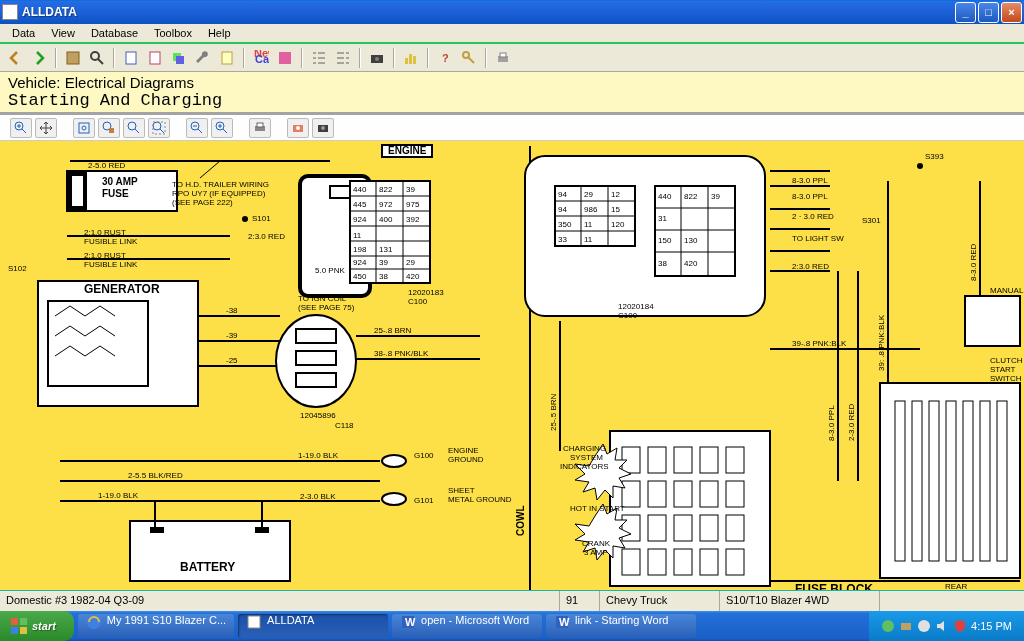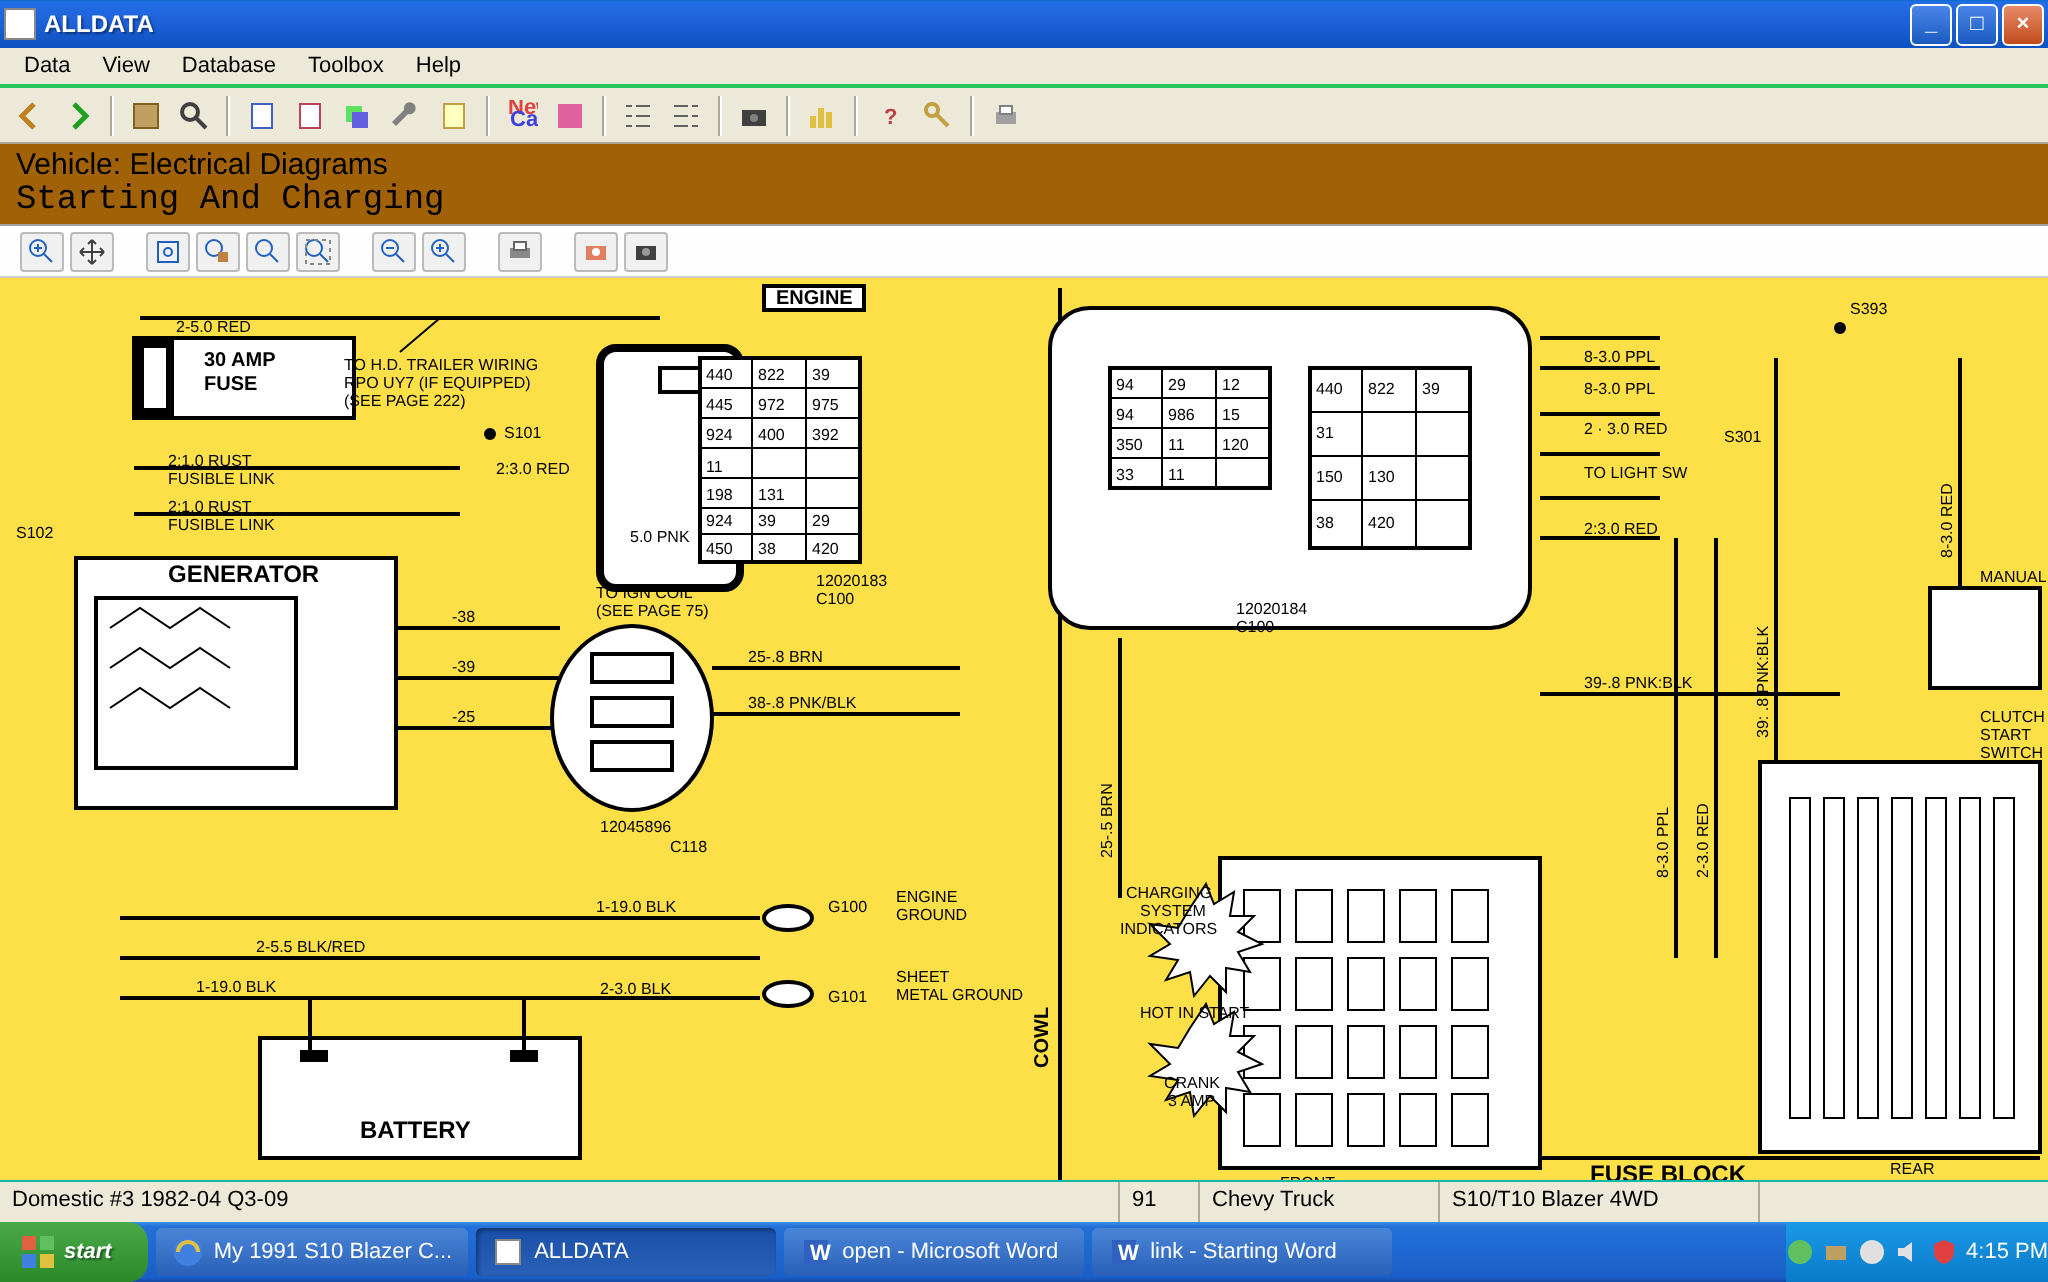--- a/index.html
+++ b/index.html
@@ -13,21 +13,21 @@
   .win-close { background: linear-gradient(to bottom, #e88b6a, #c04a1a); }
 
   .menubar { height: 20px; background: #ece9d8; border-bottom: 2px solid #22c55e; display: flex; padding: 0 4px; }
   .menubar span { padding: 3px 8px; cursor: default; }
 
   .toolbar { height: 28px; background: #ece9d8; border-bottom: 1px solid #aca899; display: flex; align-items: center; padding: 2px 4px; gap: 2px; }
   .tbtn { width: 22px; height: 22px; border: 1px solid transparent; display: flex; align-items: center; justify-content: center; }
   .tbtn svg { width: 16px; height: 16px; }
   .tsep { width: 2px; height: 20px; border-left: 1px solid #aca899; border-right: 1px solid #fff; margin: 0 3px; }
 
-  .vehicle-header { background: #a16207; border-bottom: 1px solid #a3a3a3; padding: 2px 8px; }
+  .vehicle-header { background: #fef9c3; border-bottom: 3px solid #a3a3a3; padding: 2px 8px; }
   .vehicle-header .line1 { font-size: 15px; }
   .vehicle-header .line2 { font-size: 17px; font-family: Liberation Mono, monospace; }
 
   .subtoolbar { height: 26px; background: #fefefe; border-bottom: 1px solid #ccc; display: flex; align-items: center; padding: 2px 10px; gap: 3px; }
   .stbtn { width: 22px; height: 20px; border: 1px solid #bbb; background: #f0f0f0; display: flex; align-items: center; justify-content: center; border-radius: 2px; }
   .stbtn svg { width: 14px; height: 14px; }
   .ssep { width: 10px; }
 
   .diagram-area { flex: 1; background: #fde047; position: relative; overflow: hidden; }
   .diagram-area svg { position: absolute; top: 0; left: 0; }
@@ -38,24 +38,24 @@
   .wire-thin { stroke: #000; stroke-width: 1; fill: none; }
   .box { stroke: #000; stroke-width: 2; fill: #fff; }
   .box-thick { stroke: #000; stroke-width: 4; fill: #fff; }
 
   .statusbar { height: 21px; background: #ece9d8; border-top: 1px solid #14b8a6; display: flex; }
   .statusbar .cell { border-right: 1px solid #aca899; padding: 3px 6px; height: 100%; }
 
   .taskbar { height: 30px; background: linear-gradient(to bottom, #3a90e8 0%, #2370d8 8%, #1a5fc8 92%, #144aa8 100%); display: flex; align-items: stretch; }
   .start-btn { background: linear-gradient(to bottom, #4aaa4a 0%, #2a8a2a 100%); border-radius: 0 10px 10px 0; padding: 0 18px 0 10px; display: flex; align-items: center; color: #fff; font-weight: bold; font-style: italic; font-size: 16px; text-shadow: 1px 1px 1px rgba(0,0,0,0.4); }
   .start-btn svg { width: 18px; height: 18px; margin-right: 4px; }
-  .task-item { margin: 3px 0 3px 4px; padding: 0 8px; background: linear-gradient(to bottom, #4a86d8, #2a60b8); border-radius: 3px; display: flex; align-items: center; color: #fff; gap: 5px; min-width: 150px; }
+  .task-item { margin: 3px 0 3px 4px; padding: 0 8px; background: linear-gradient(to bottom, #4a86d8, #2a60b8); border-radius: 3px; display: flex; align-items: flex-start; color: #fff; gap: 5px; min-width: 150px; }
   .task-item.active { background: linear-gradient(to bottom, #1a50a8, #2a60b8); box-shadow: inset 1px 1px 2px rgba(0,0,0,0.4); }
   .task-item .ico { width: 16px; height: 16px; }
-  .tray { margin-left: auto; background: linear-gradient(to bottom, #1a9ae8, #0a7ac8); padding: 0 0; display: flex; align-items: center; gap: 4px; color: #fff; }
+  .tray { margin-left: auto; background: linear-gradient(to bottom, #1a9ae8, #0a7ac8); padding: 0 12px; display: flex; align-items: center; gap: 4px; color: #fff; }
   .tray .ico { width: 14px; height: 14px; }
 </style>
 </head>
 <body>
 
 <div class="titlebar">
   <div class="icon"></div>
   <div class="title">ALLDATA</div>
   <div class="win-btn win-min">_</div>
   <div class="win-btn win-max">□</div>

